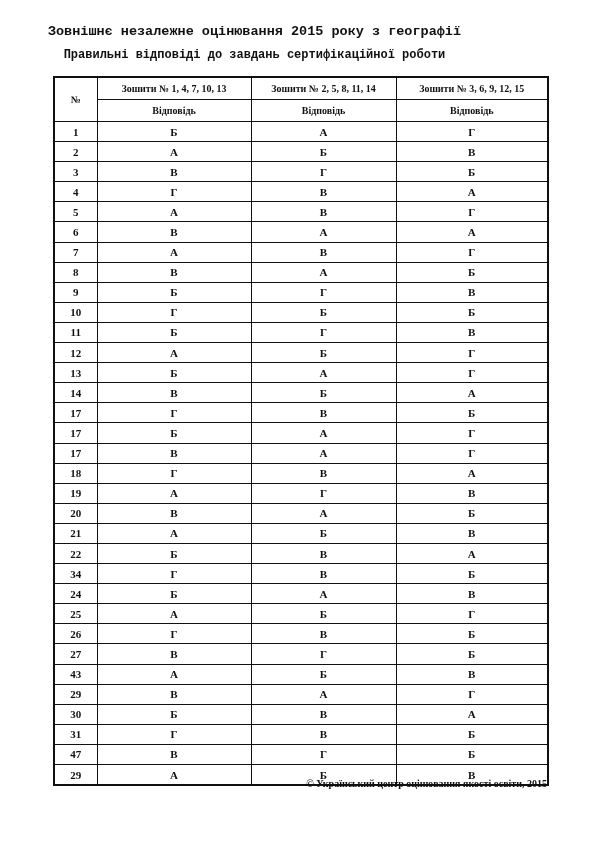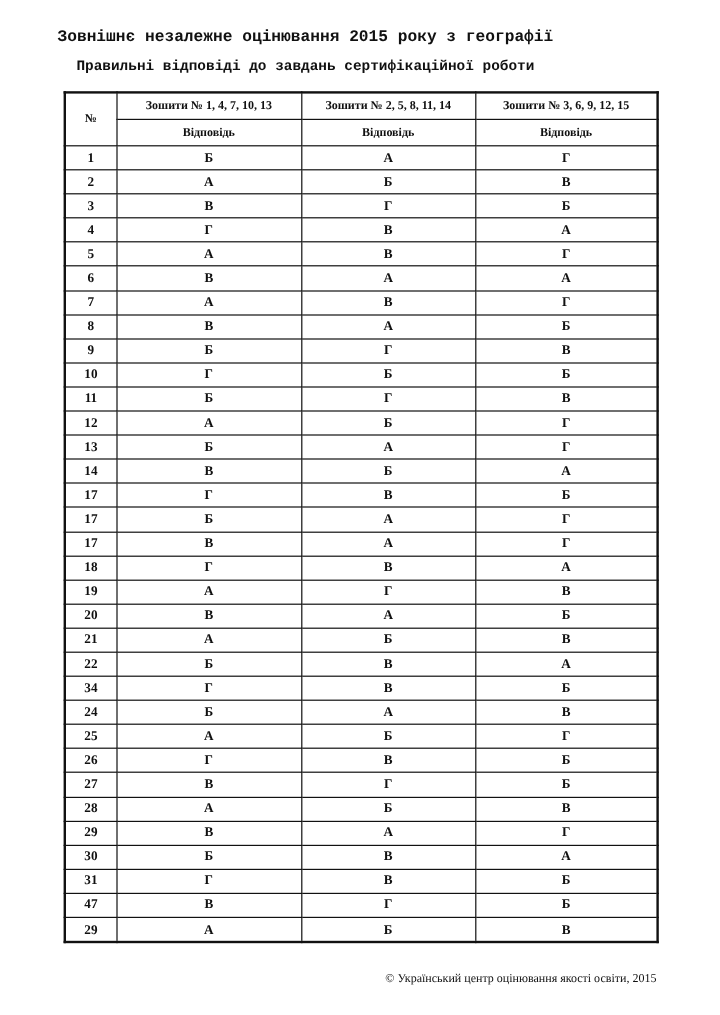--- a/index.html
+++ b/index.html
@@ -20,22 +20,22 @@
       border: 1.3px solid #111; text-align: center; padding: 0;
       font-weight: bold;
     }
     table.answers th { height: 21px; font-size: 10px; }
     table.answers td { height: 19.1px; }
     col.c0 { width: 43px; }
     col.c1 { width: 154px; }
     col.c2 { width: 145px; }
     col.c3 { width: 152px; }
     .footer {
-      position: absolute; right: 53px; top: 810px;
-      font-family: "Liberation Serif", serif; font-weight: normal; font-size: 10px; color: #111;
+      position: absolute; right: 53px; top: 778px;
+      font-family: "Liberation Serif", serif; font-weight: bold; font-size: 10px; color: #111;
     }
   </style>
 </head>
 <body>
 
 <div class="title title1">Зовнішнє незалежне оцінювання 2015 року з географії</div>
 <div class="title title2">Правильні відповіді до завдань сертифікаційної роботи</div>
 
 <table class="answers">
   <colgroup>
@@ -214,21 +214,21 @@
         <td>В</td>
         <td>Б</td>
       </tr>
       <tr>
         <td>27</td>
         <td>В</td>
         <td>Г</td>
         <td>Б</td>
       </tr>
       <tr>
-        <td>28</td>
+        <td>43</td>
         <td>А</td>
         <td>Б</td>
         <td>В</td>
       </tr>
       <tr>
         <td>29</td>
         <td>В</td>
         <td>А</td>
         <td>Г</td>
       </tr>

